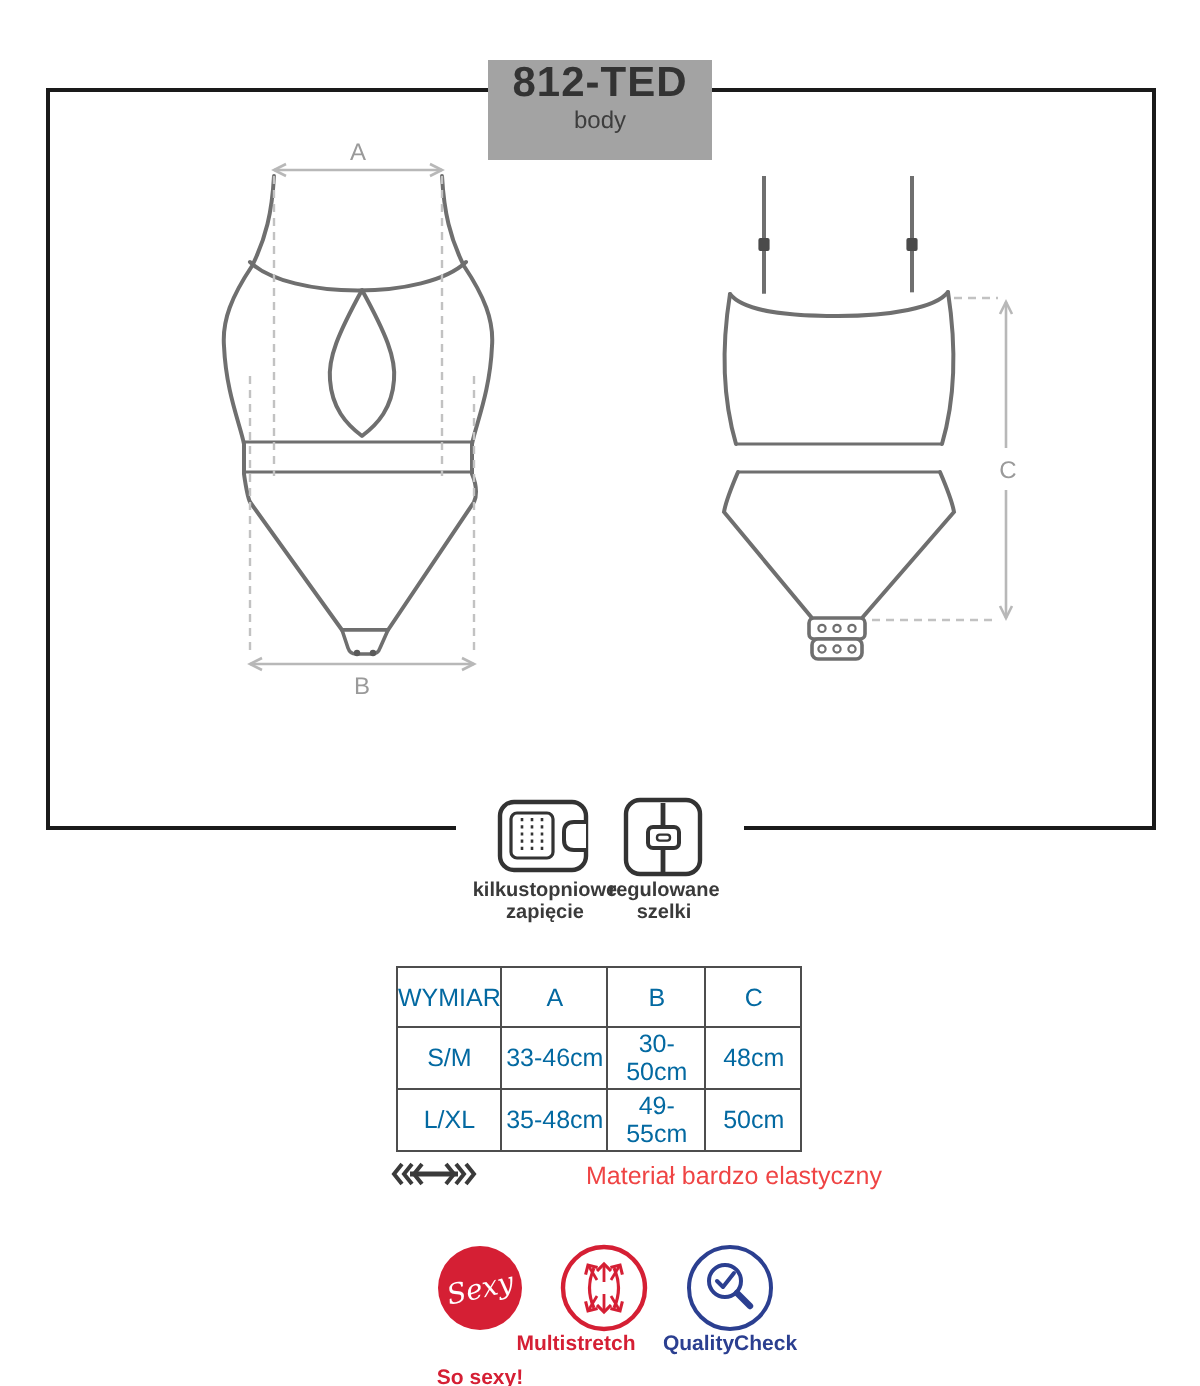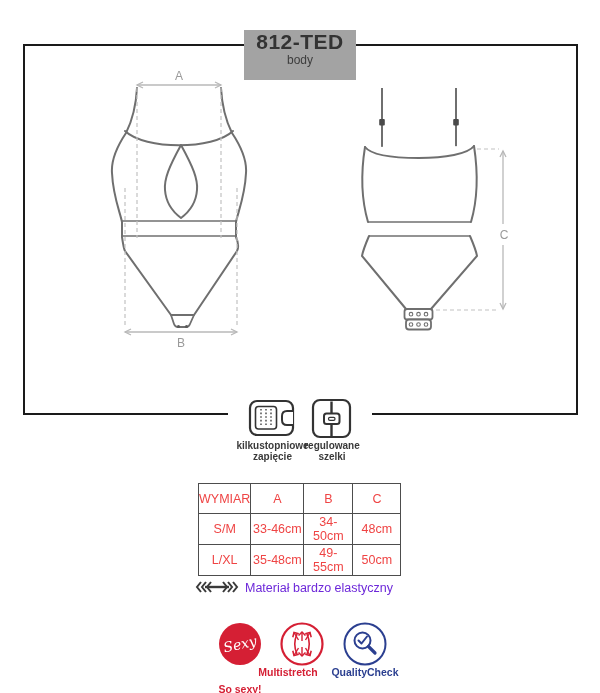--- a/index.html
+++ b/index.html
@@ -19,27 +19,27 @@
   .model { font-size:21px; font-weight:bold; color:#333; letter-spacing:.5px; line-height:24px; }
   .sub   { font-size:12px; color:#3d3d3d; line-height:12px; }
 
   
   .icons-patch { left:228px; top:402px; width:144px; height:18px; background:#fff; z-index:2; }
   .feature-label { z-index:3; font-size:10px; font-weight:bold; color:#3a3a3a;
                    text-align:center; line-height:11px; }
   .icon-layer { z-index:3; }
 
   
-  table.size { border-collapse:collapse; color:#ef4444; font-size:12.5px; table-layout:fixed; }
+  table.size { border-collapse:collapse; color:#0369a1; font-size:12.5px; table-layout:fixed; }
   table.size th, table.size td { border:1px solid #4d4d4d; text-align:center;
     vertical-align:middle; font-weight:normal; padding:0; }
   table.size tr.hrow th { height:29px; }
   table.size tr.drow td { height:30px; }
 
-  .stretch-text { font-size:12.5px; color:#6d28d9; }
+  .stretch-text { font-size:12.5px; color:#ef4444;margin-left:48px; }
 
   .badge-label { font-size:10.5px; font-weight:bold; text-align:center; }
   .red  { color:#d51f34; }
   .blue { color:#2b3f90; }
 </style>
 </head>
 <body>
 
 <div class="canvas">
 
@@ -163,21 +163,21 @@
     <tbody>
         <tr class="hrow">
       <th>WYMIAR</th>
       <th>A</th>
       <th>B</th>
       <th>C</th>
     </tr>
     <tr class="drow">
       <td>S/M</td>
       <td>33-46cm</td>
-      <td>34-50cm</td>
+      <td>30-50cm</td>
       <td>48cm</td>
     </tr>
     <tr class="drow">
       <td>L/XL</td>
       <td>35-48cm</td>
       <td>49-55cm</td>
       <td>50cm</td>
     </tr>
   </tbody>
     </table>

